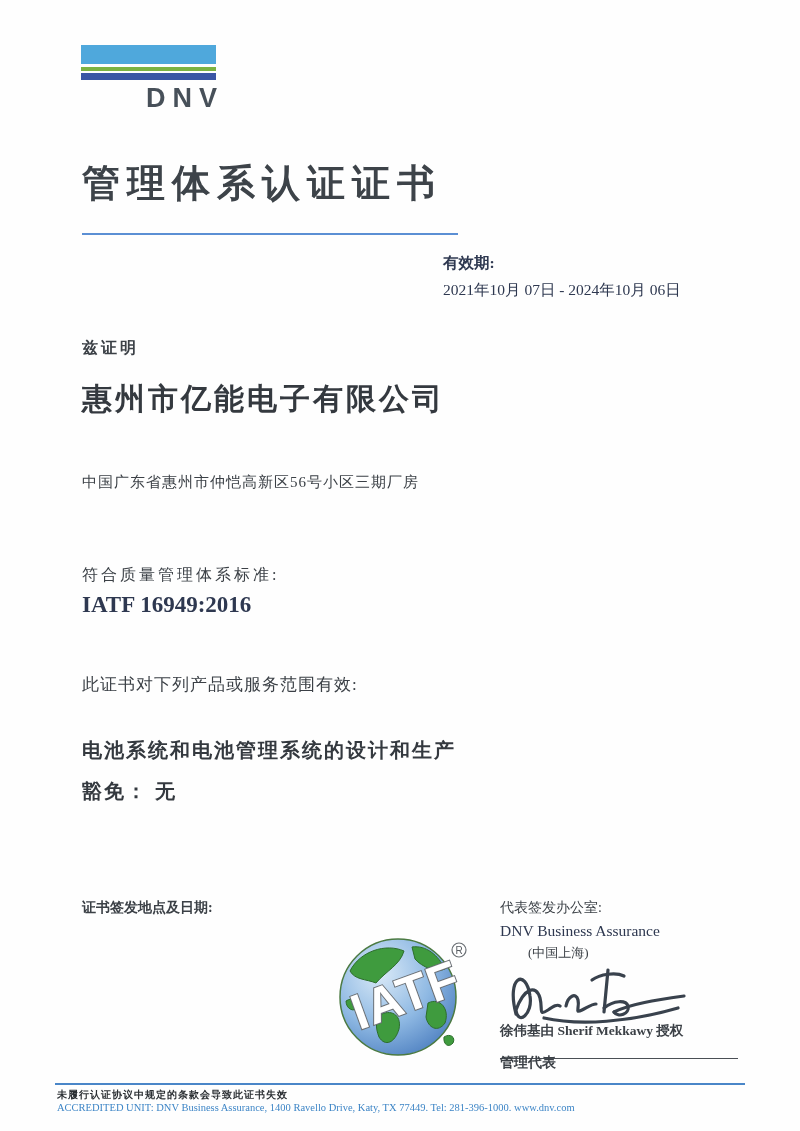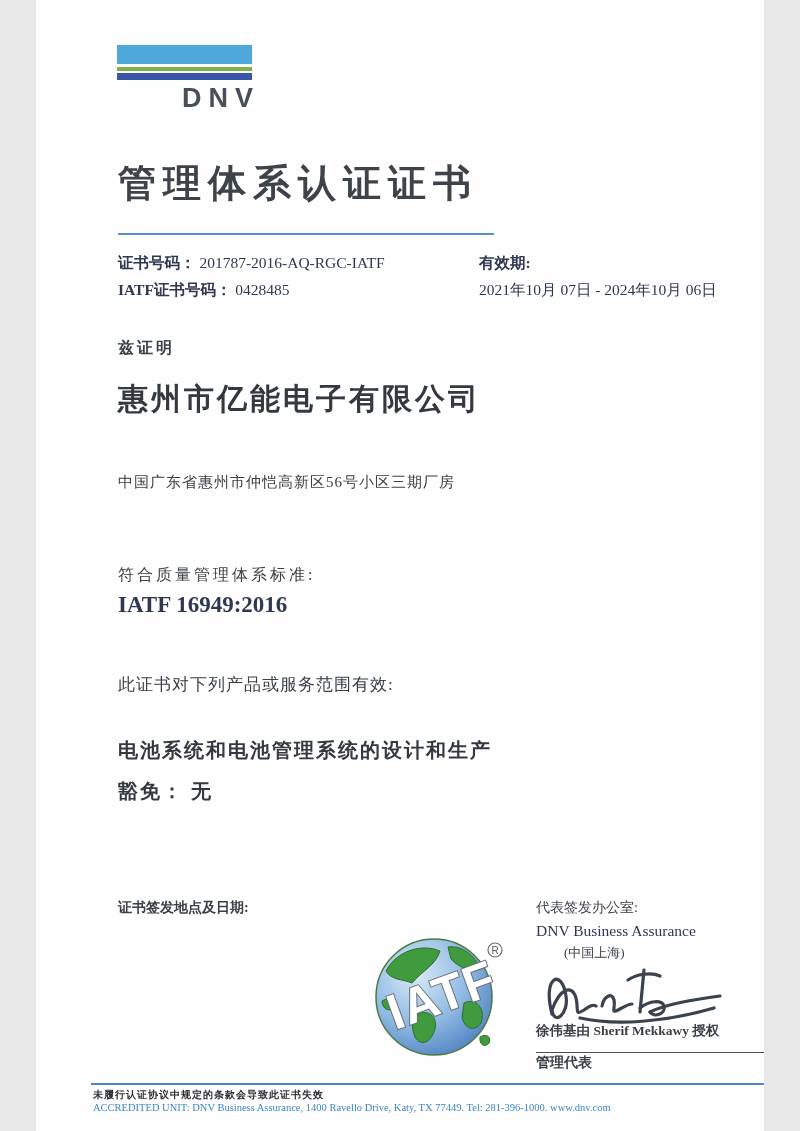--- a/index.html
+++ b/index.html
@@ -1,19 +1,19 @@
 <!DOCTYPE html>
 <html><head>
 <meta charset="utf-8">
 <style>
   * { margin: 0; padding: 0; box-sizing: border-box; }
   html, body { background: #e8e8e8; }
   .page {
     position: relative;
-    width: 728px;
+    width: 800px;
     height: 1131px;
     margin: 0 auto;
     background: #fefefe;
     overflow: hidden;
     font-family: "Liberation Serif", "DejaVu Serif", serif;
     color: #3b4046;
   }
   .abs { position: absolute; }
 
   
@@ -52,21 +52,21 @@
   .issue-label { left: 82px; top: 899px; font-size: 14px; font-weight: bold; }
   .issue-date  { left: 82px; top: 921px; font-size: 15.5px; font-weight: bold; color: #2e3850; }
 
   .office-label { left: 500px; top: 899px; font-size: 14px; }
   .office-l1    { left: 500px; top: 922px; font-size: 15.5px; color: #2e3850; }
   .office-l2    { left: 500px; top: 944px; font-size: 13px; margin-left: 28px; }
 
   .sig-svg { left: 500px; top: 962px; }
   .signer {
     left: 500px; top: 1022px; width: 238px;
-    font-size: 13.5px; font-weight: bold; padding-bottom: 12px;
+    font-size: 13.5px; font-weight: bold; padding-bottom: 18px;
     border-bottom: 1.5px solid #4a4f55;
   }
   .signer-title { left: 500px; top: 1054px; font-size: 14px; font-weight: bold; }
 
   .iatf-logo { left: 328px; top: 931px; }
 
   .footer-rule { left: 55px; top: 1083px; width: 690px; height: 2px; background: #4a86c8; }
   .footer-notice { left: 57px; top: 1088px; font-size: 10px; font-weight: bold; color: #2b2f33; letter-spacing: 1px; }
   .footer-accredited {
     left: 57px; top: 1102px; font-size: 10.5px; color: #3d85c6;
@@ -78,24 +78,20 @@
 <div class="page">
 
   <div class="logo-bar b1"></div>
   <div class="logo-bar b2"></div>
   <div class="logo-bar b3"></div>
   <div class="abs logo-text">DNV</div>
 
   <div class="abs title">管理体系认证证书</div>
   <div class="abs title-rule"></div>
 
-  <div class="abs cert-block">
-    <div><span class="lbl">证书号码：</span> <span>201787-2016-AQ-RGC-IATF</span></div>
-    <div><span class="lbl">IATF证书号码：</span> <span>0428485</span></div>
-  </div>
 
   <div class="abs valid-block">
     <div class="lbl">有效期:</div>
     <div>2021年10月 07日 - 2024年10月 06日</div>
   </div>
 
   <div class="abs intro">兹证明</div>
   <div class="abs company">惠州市亿能电子有限公司</div>
   <div class="abs address">中国广东省惠州市仲恺高新区56号小区三期厂房</div>
 

